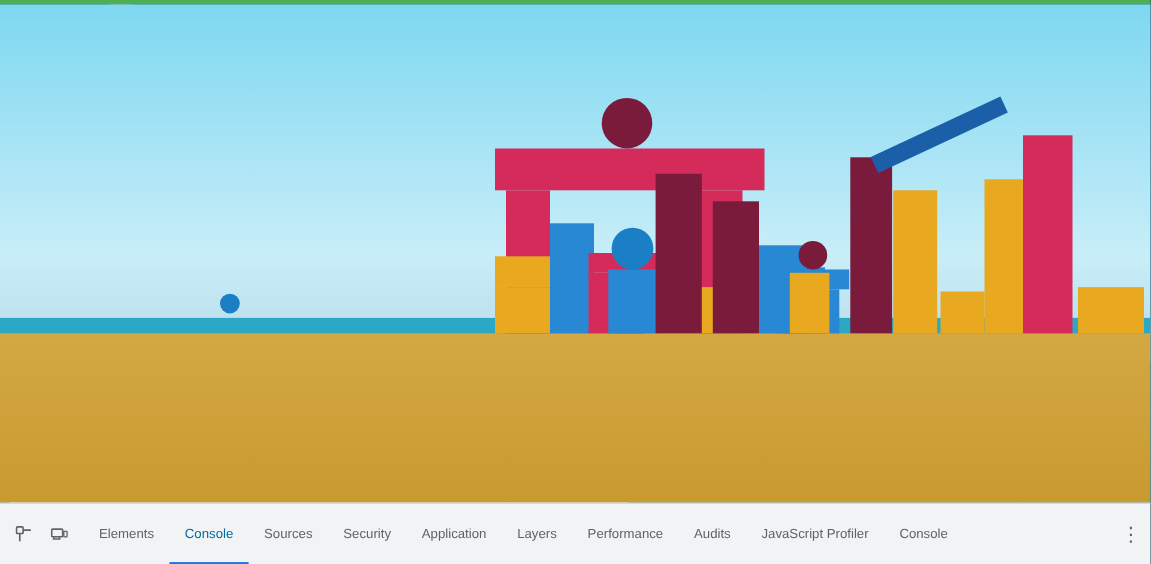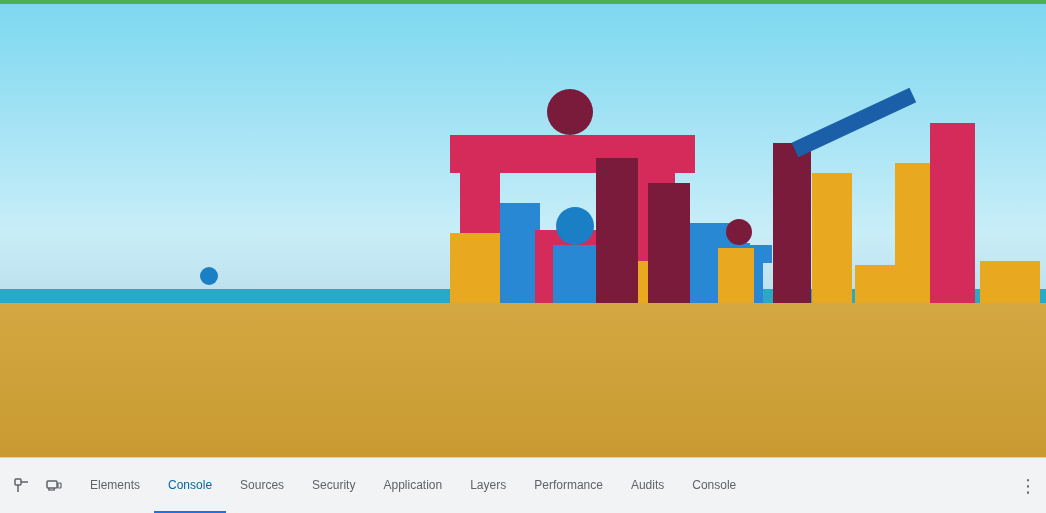--- a/index.html
+++ b/index.html
@@ -499,18 +499,19 @@
     <div id="devtools-tabs">
 
     <div class="devtools-tab">Elements</div>
         <div class="devtools-tab active">Console</div>
         <div class="devtools-tab">Sources</div>
         <div class="devtools-tab">Security</div>
         <div class="devtools-tab">Application</div>
         <div class="devtools-tab">Layers</div>
         <div class="devtools-tab">Performance</div>
         <div class="devtools-tab">Audits</div>
+        <div class="devtools-tab">JavaScript Profiler</div>
         <div class="devtools-tab">Console</div>
       </div>
 
     <div id="devtools-more-btn">⋮</div>
   </div>
 </div>
 
 </body></html>

